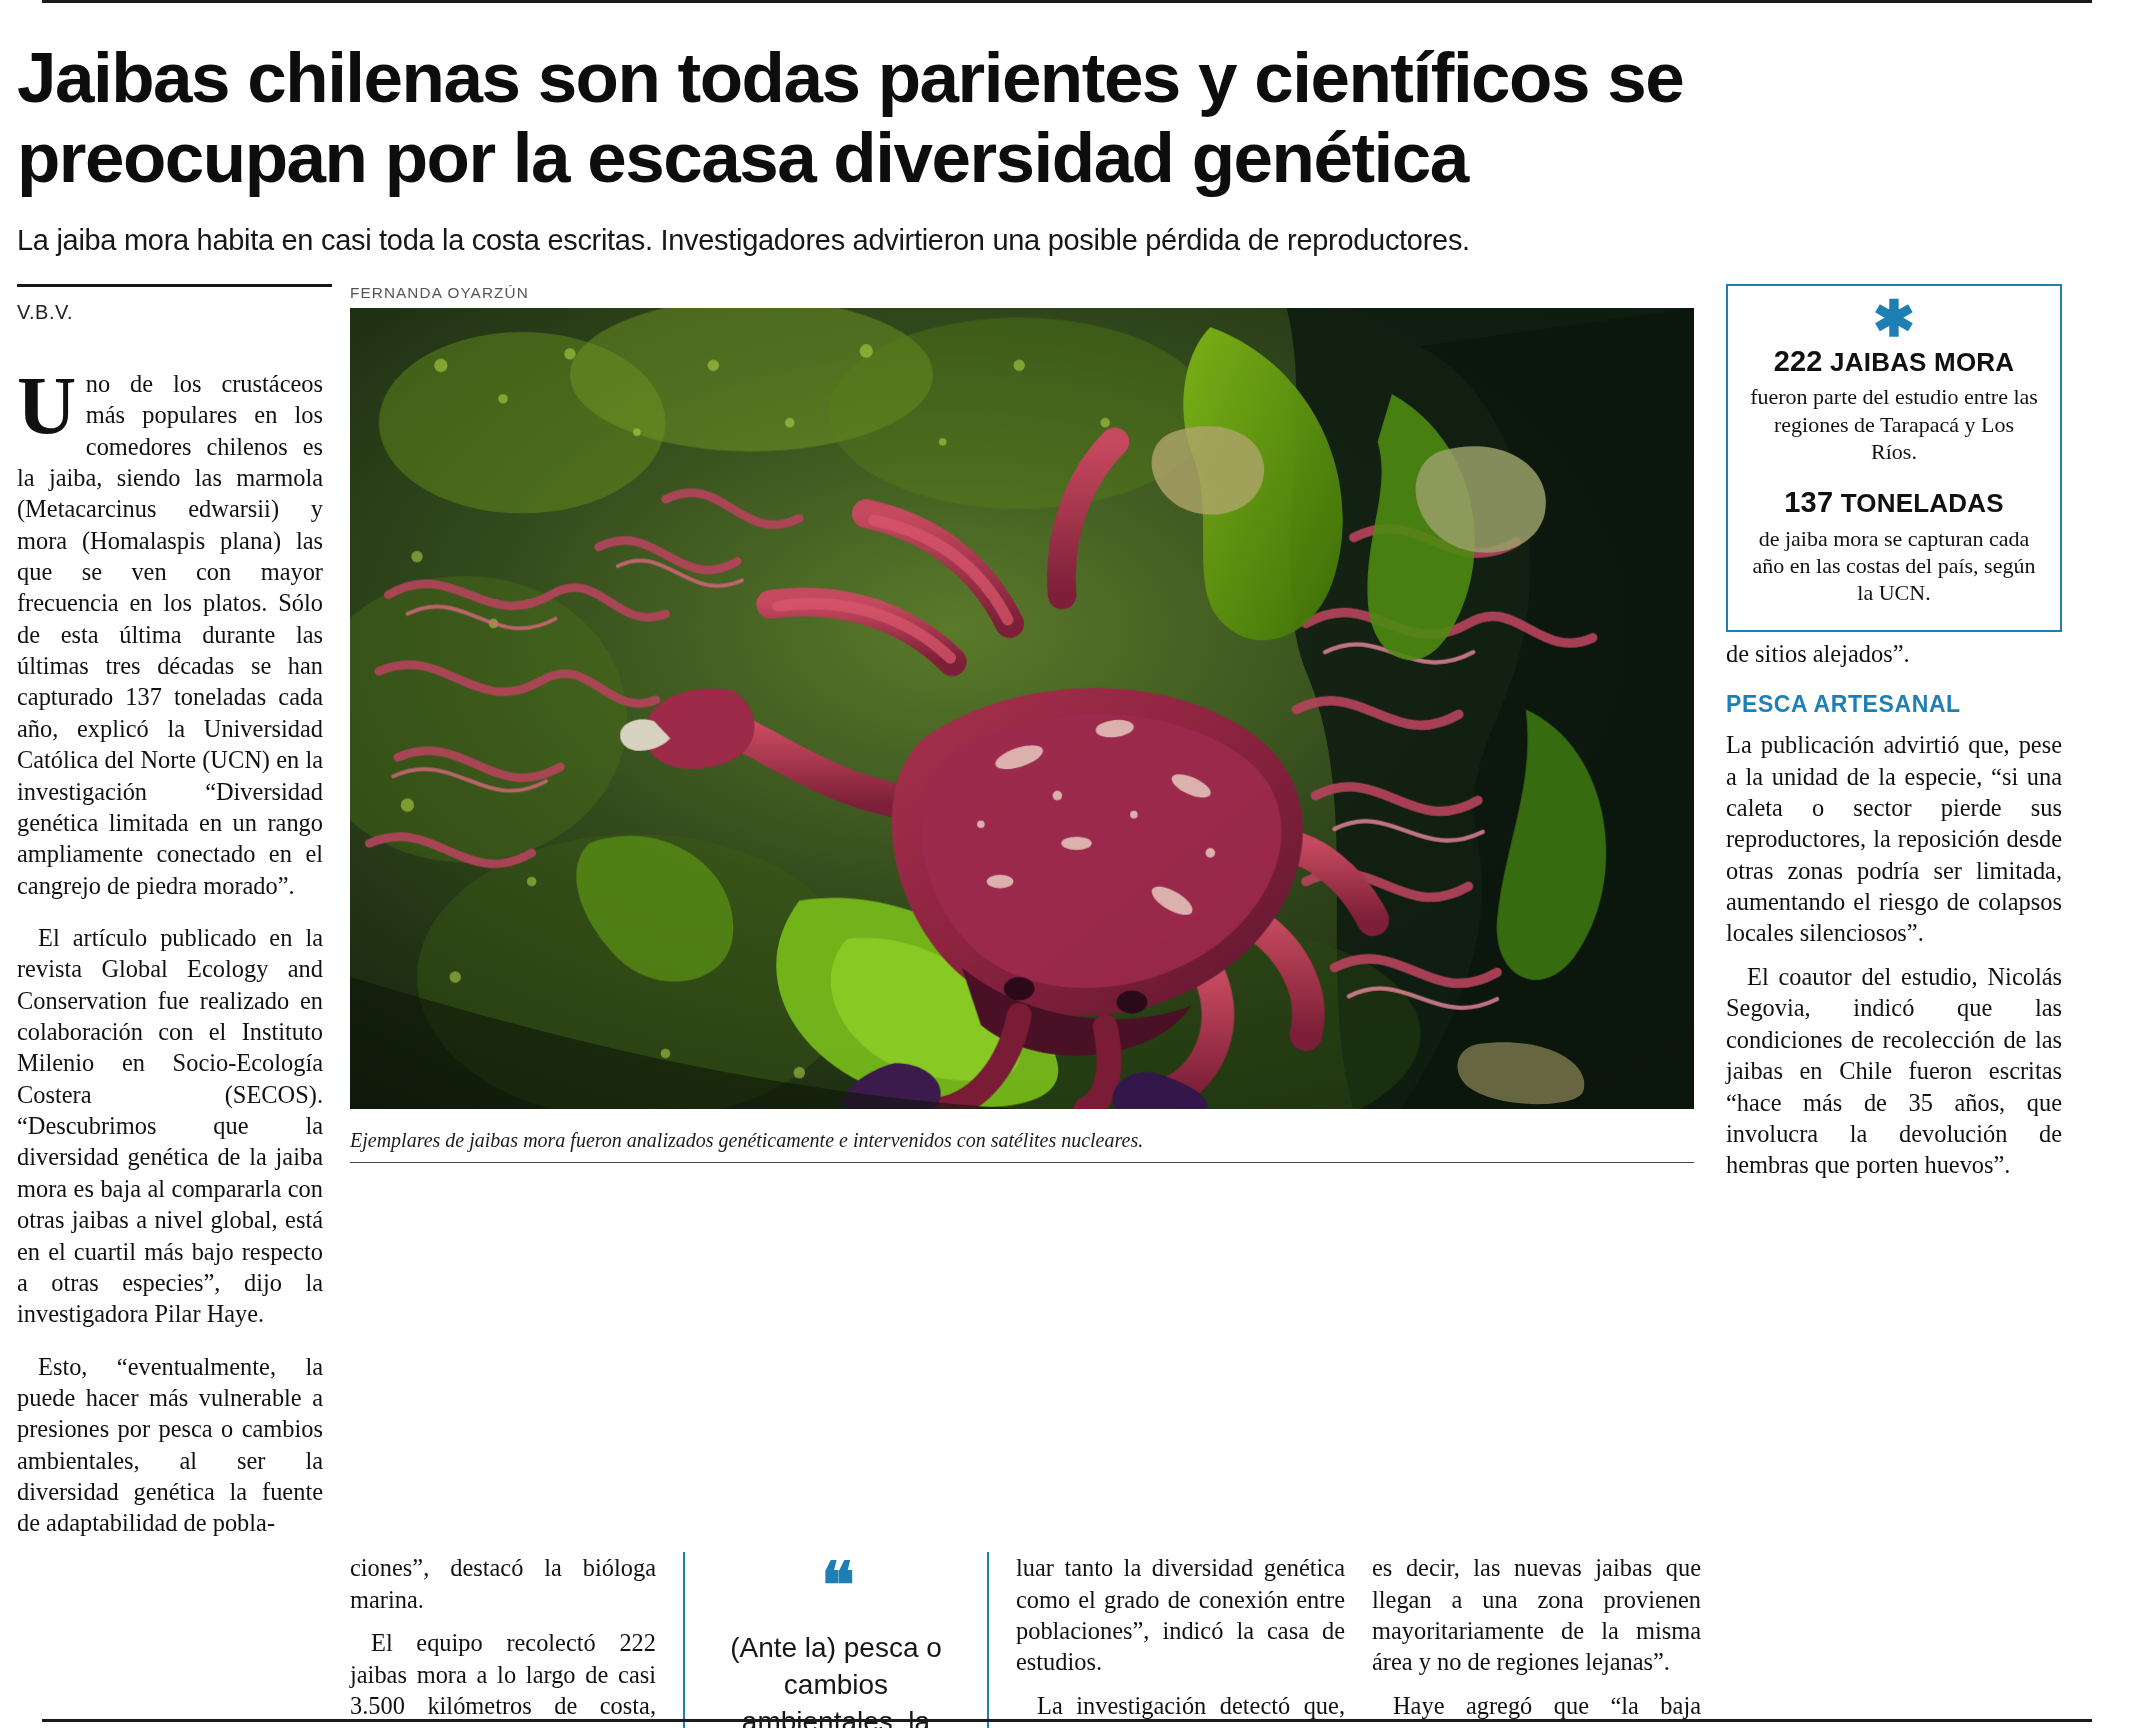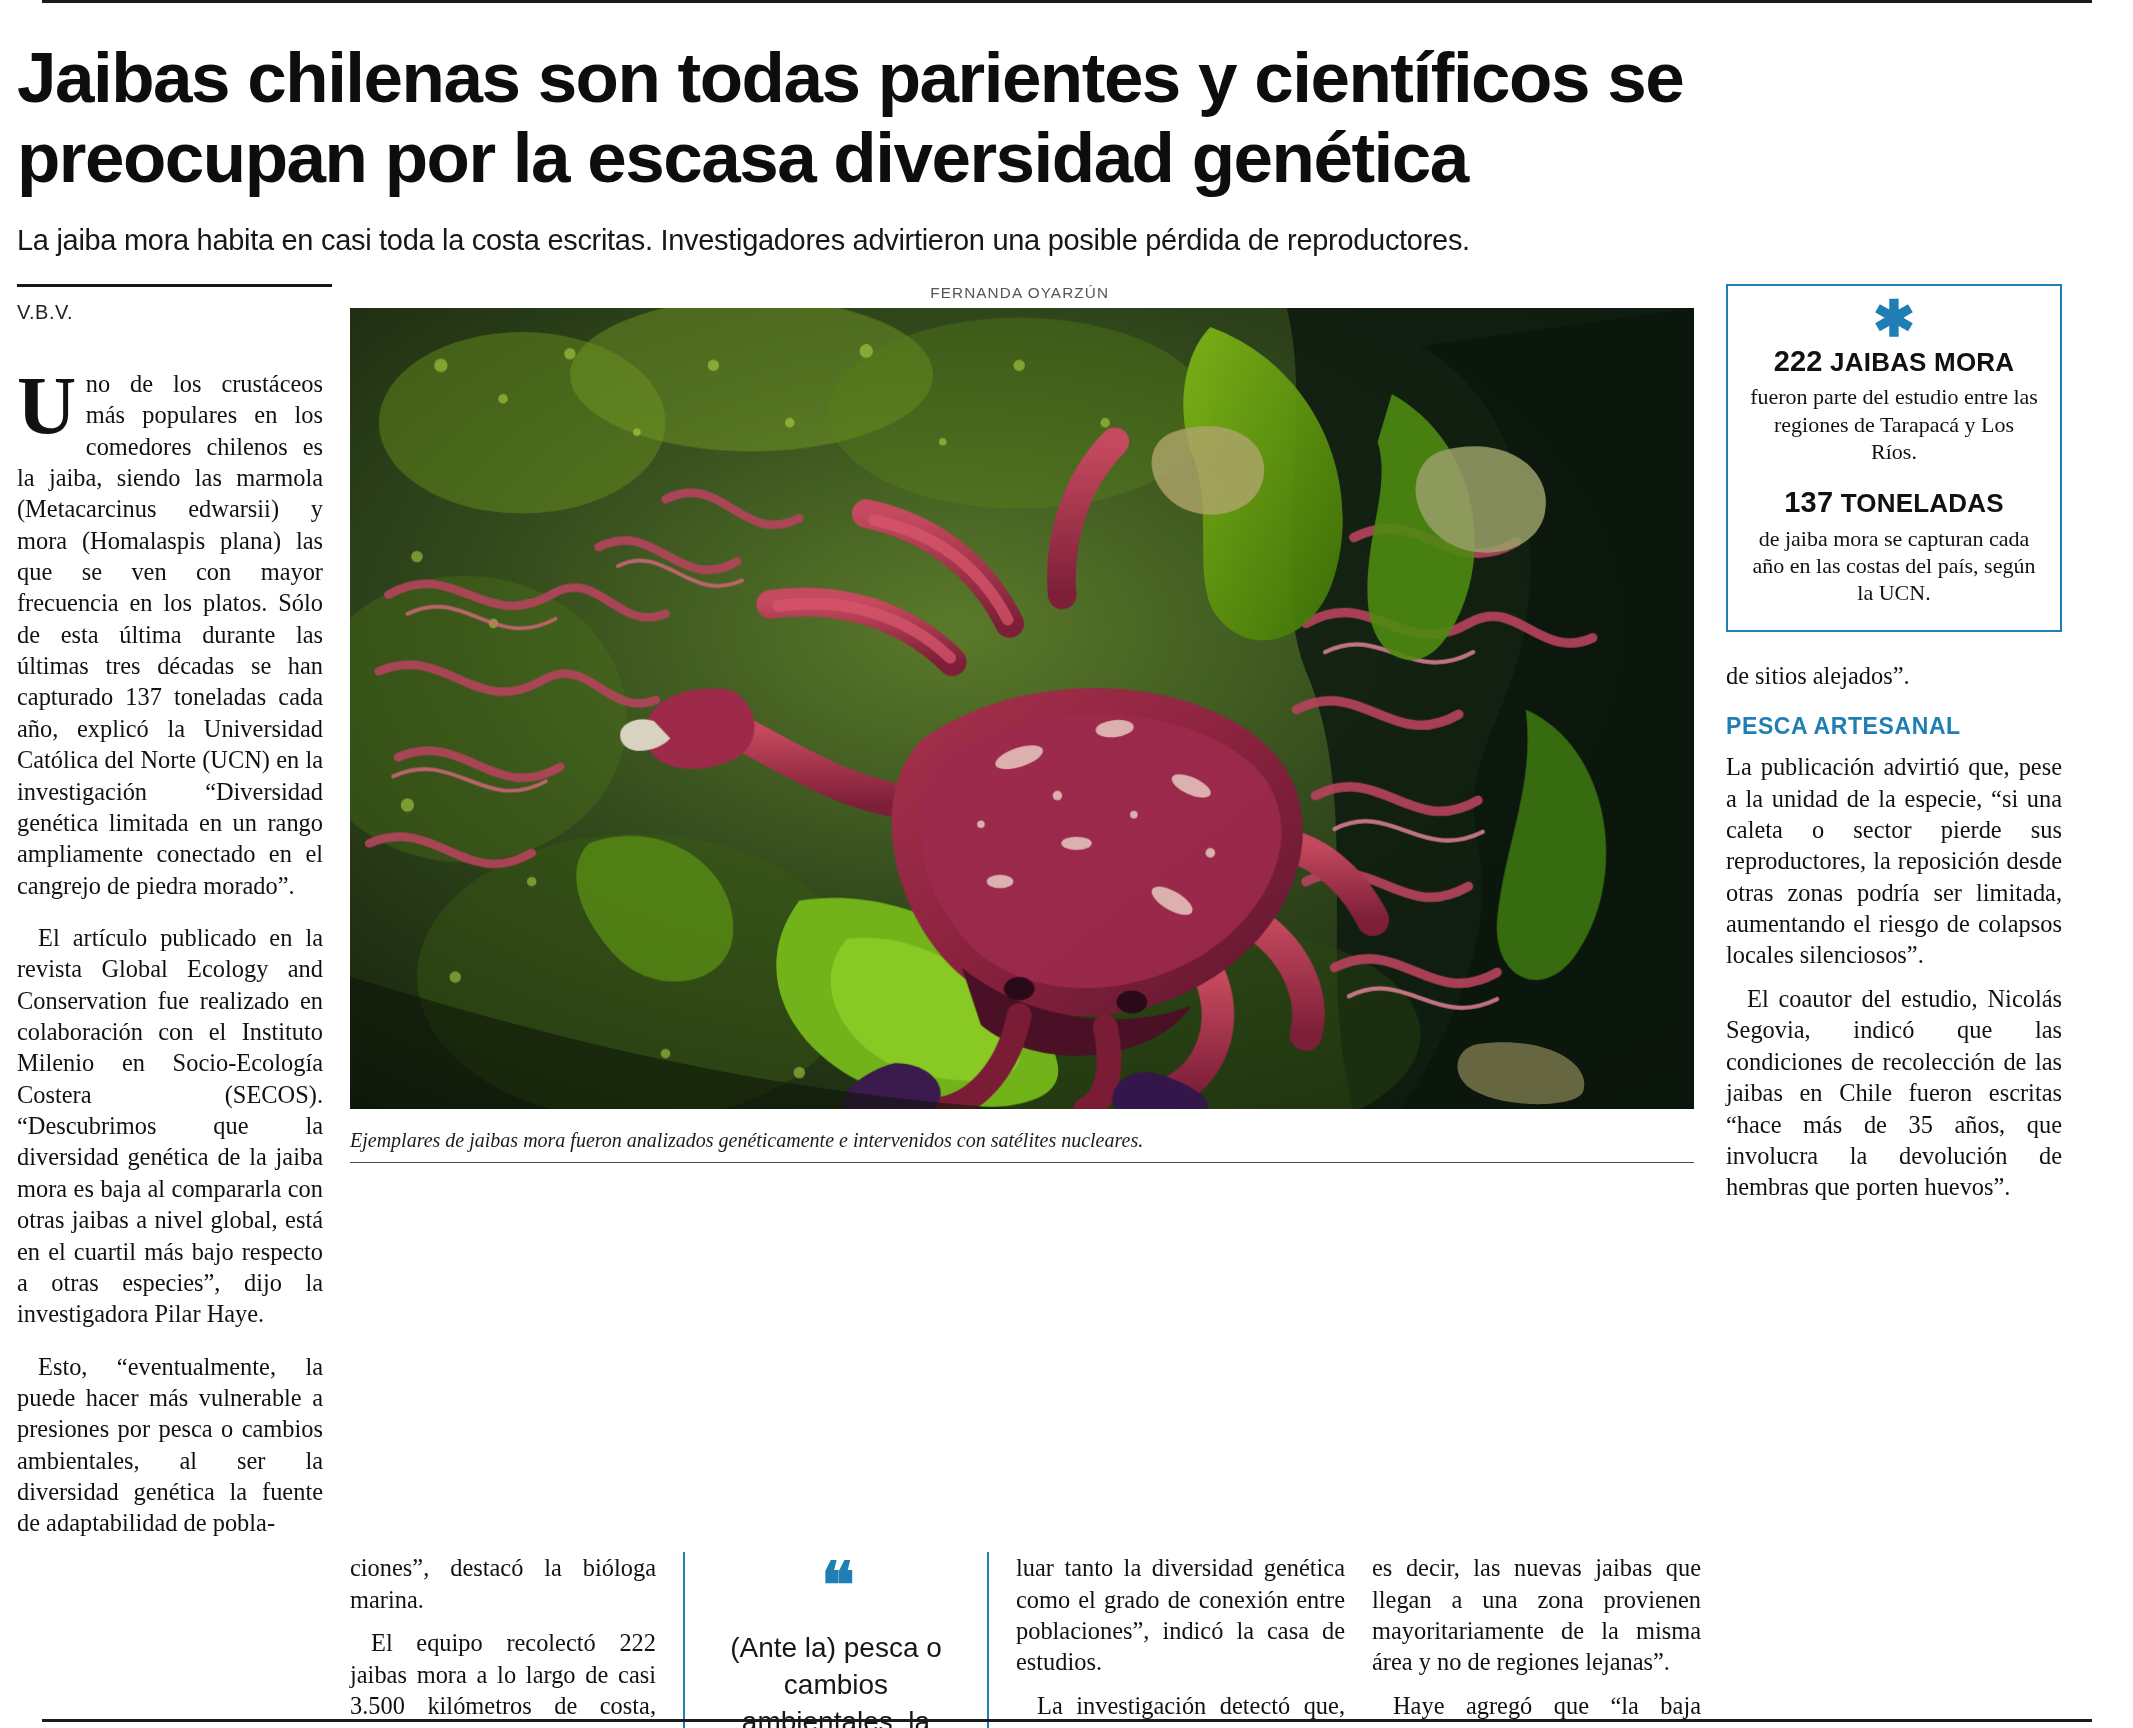--- a/index.html
+++ b/index.html
@@ -111,21 +111,21 @@
   }
 
   
   .col-center {
     width: 1376px;
     flex: 0 0 1376px;
     box-sizing: border-box;
     padding-right: 31px;
   }
   .credit {
-    text-align: center;
+    text-align: left;
     font-family: "Liberation Sans", sans-serif;
     font-size: 15.3px;
     letter-spacing: 1.1px;
     color: #555;
     margin-bottom: 6.7px;
     padding-right: 5.7px;
   }
   .photo {
     position: relative;
     width: 1344px;
@@ -180,21 +180,21 @@
     color: #111;
   }
   .fact-gap { height: 21px; }
 
   .rail-body {
     font-family: "Liberation Serif", serif;
     font-size: 24.4px;
     line-height: 1.285;
     text-align: justify;
     color: #111;
-    margin-top: 28px;
+    margin-top: 6px;
     hyphens: auto;
   }
   .rail-body p { margin: 0; text-indent: 21px; }
   .rail-body p.first { text-indent: 0; }
   .rail-body p + p { margin-top: 12.4px; }
   .section-label {
     font-family: "Liberation Sans", sans-serif;
     font-weight: bold;
     font-size: 23px;
     letter-spacing: 0.6px;

